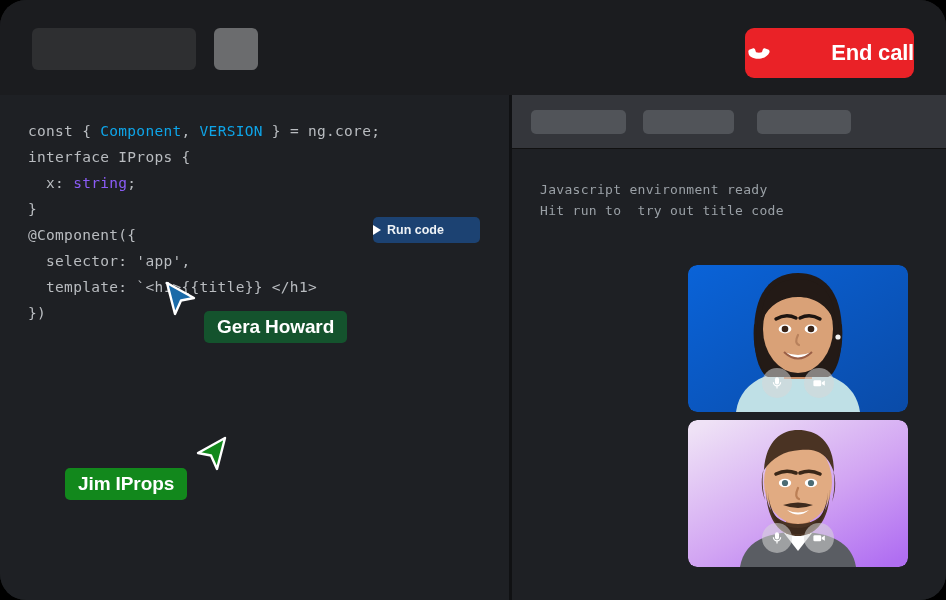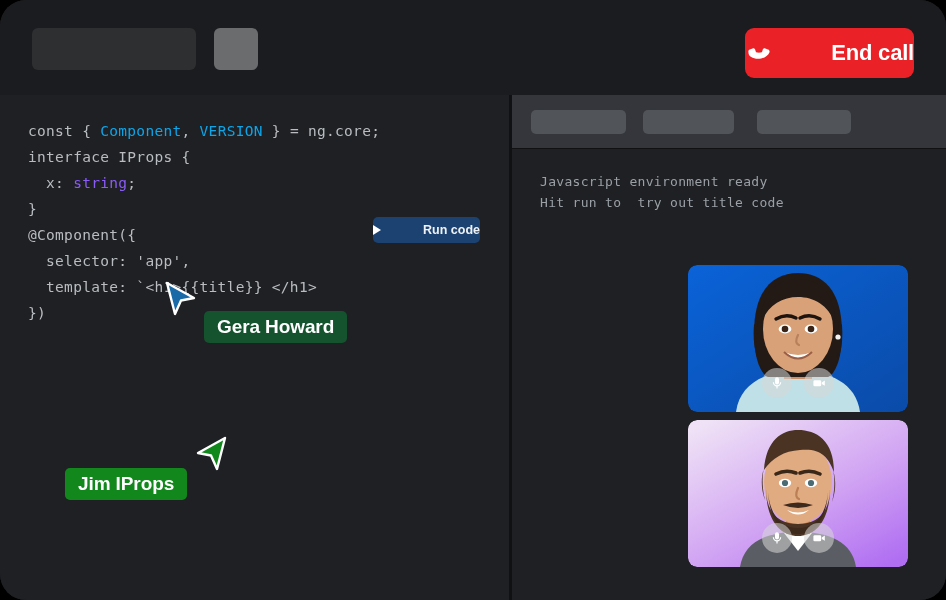--- a/index.html
+++ b/index.html
@@ -92,21 +92,21 @@
 
   .runcode{
     position:absolute; left:373px; top:122px;
     width:107px; height:26px;
     background:#1c4272;
     border:none;
     border-radius:5px;
     color:#eef2f6;
     font-size:12.5px;
     font-weight:700;
-    display:flex; align-items:center; justify-content:space-between;
+    display:flex; align-items:center; justify-content:flex-start;
     gap:6px;
     cursor:pointer;
     padding:0;
   }
   .play-tri{
     width:0;height:0;
     border-left:8px solid #ffffff;
     border-top:5px solid transparent;
     border-bottom:5px solid transparent;
   }
@@ -142,21 +142,21 @@
     position:absolute; top:15px;
     height:24px;
     background:#515459;
     border-radius:5px;
   }
   .tab-ph.t0{ left:19px; width:95px; }
   .tab-ph.t1{ left:131px; width:91px; }
   .tab-ph.t2{ left:245px; width:94px; }
 
   .console{
-    position:absolute; left:28px; top:76px;
+    position:absolute; left:28px; top:84px;
     font-family:"DejaVu Sans Mono","Liberation Mono",monospace;
     font-size:13px;
     line-height:21px;
     color:#9aa0a6;
     white-space:pre;
     letter-spacing:0.3px;
   }
 
   
   .tile{

